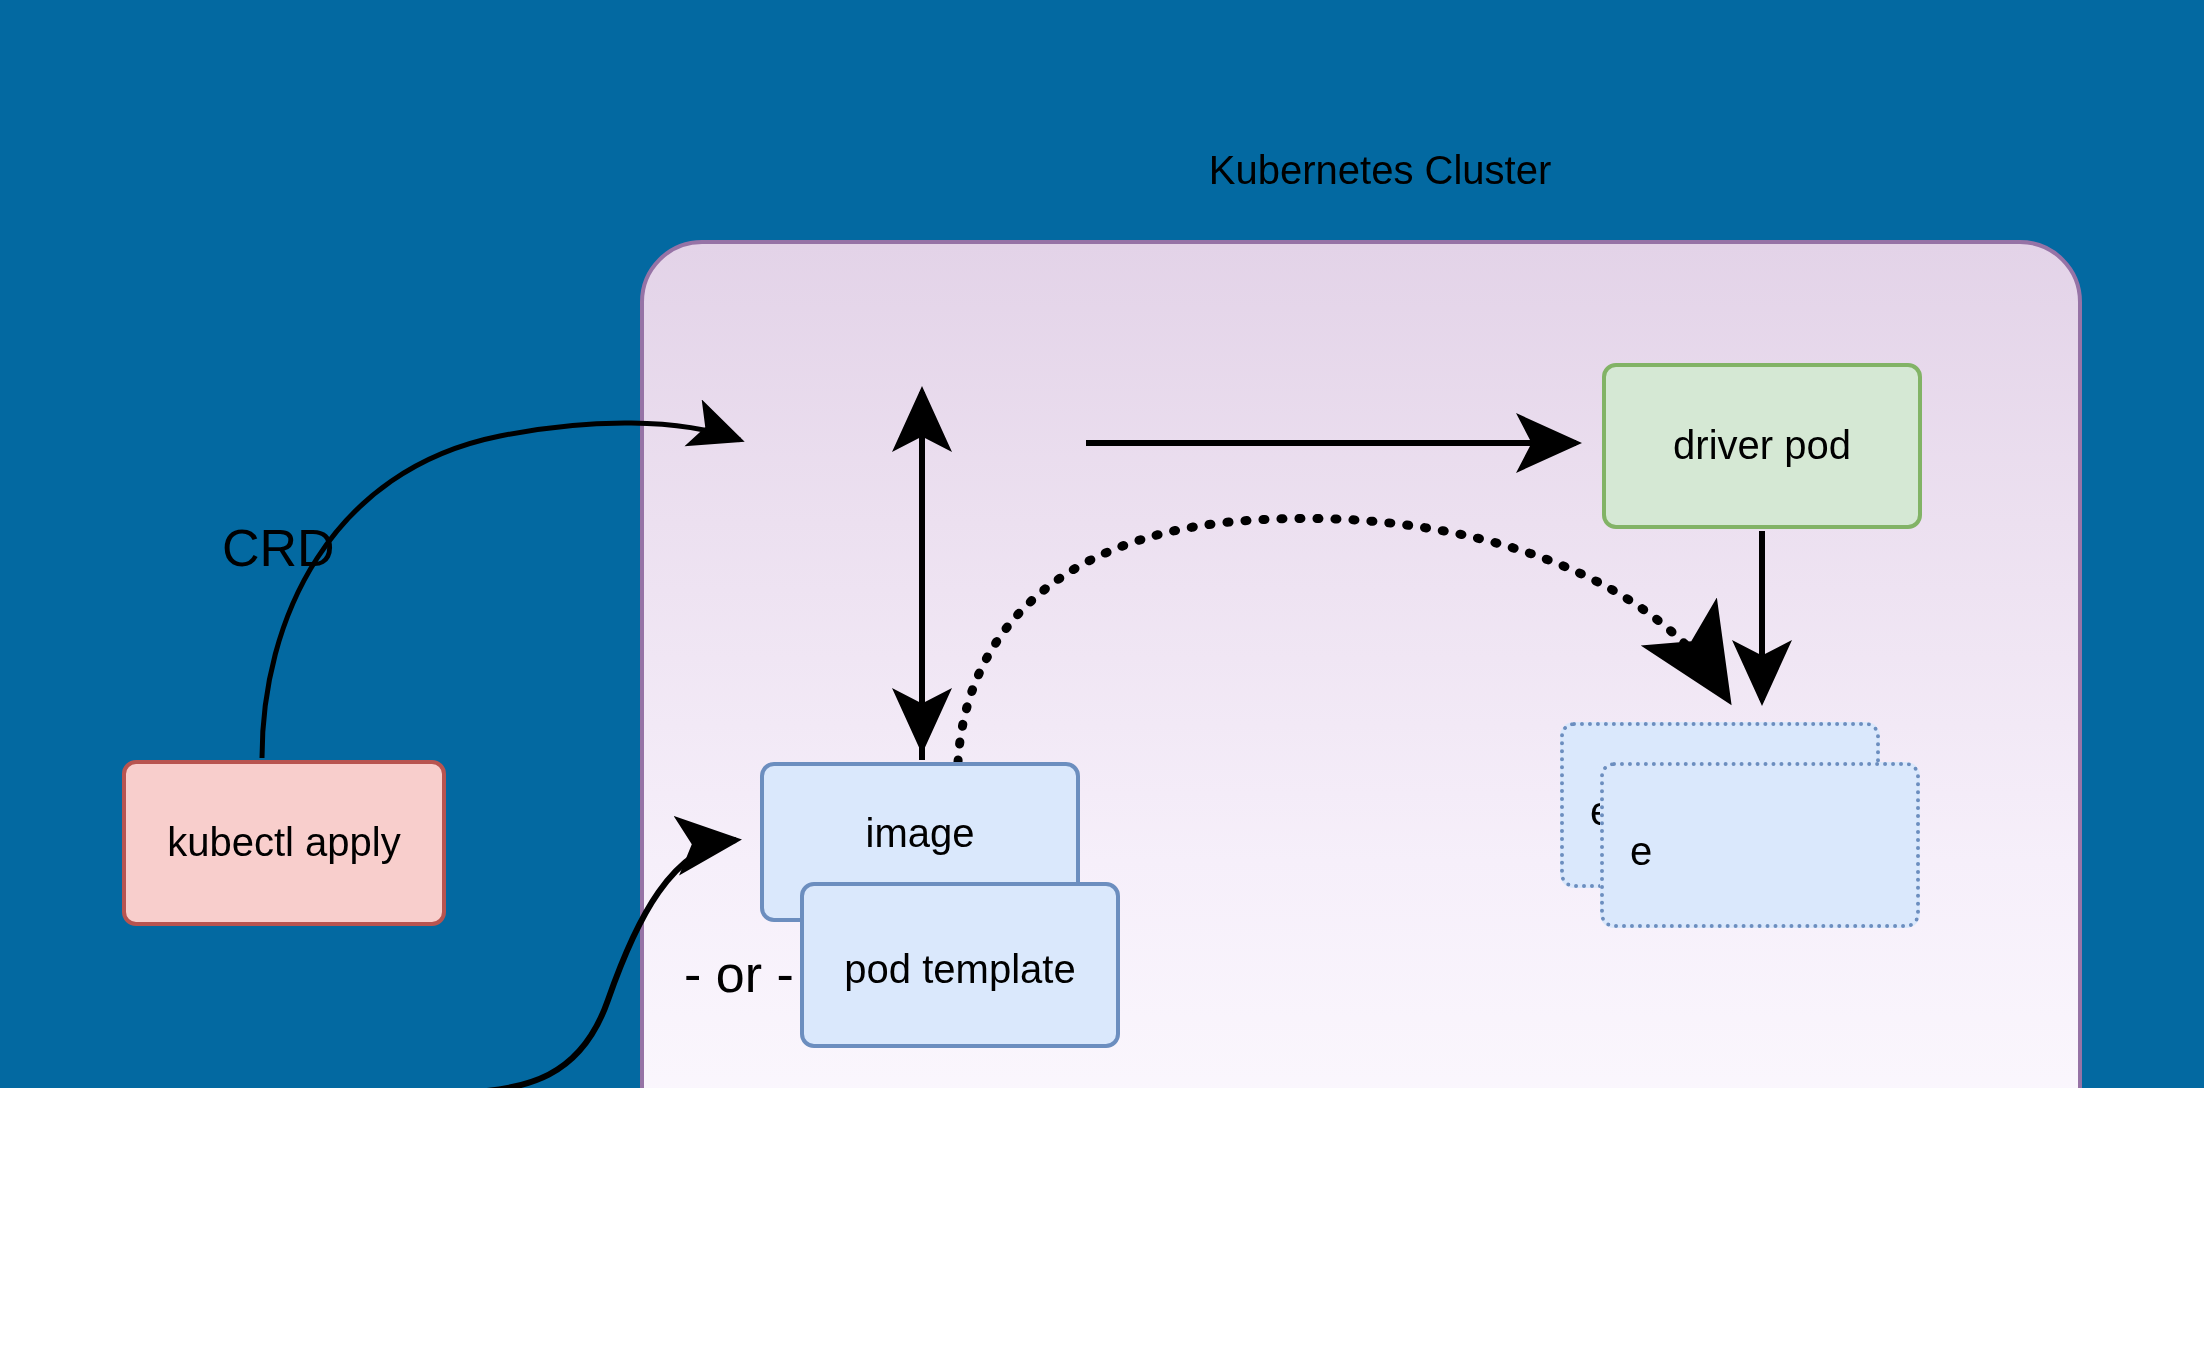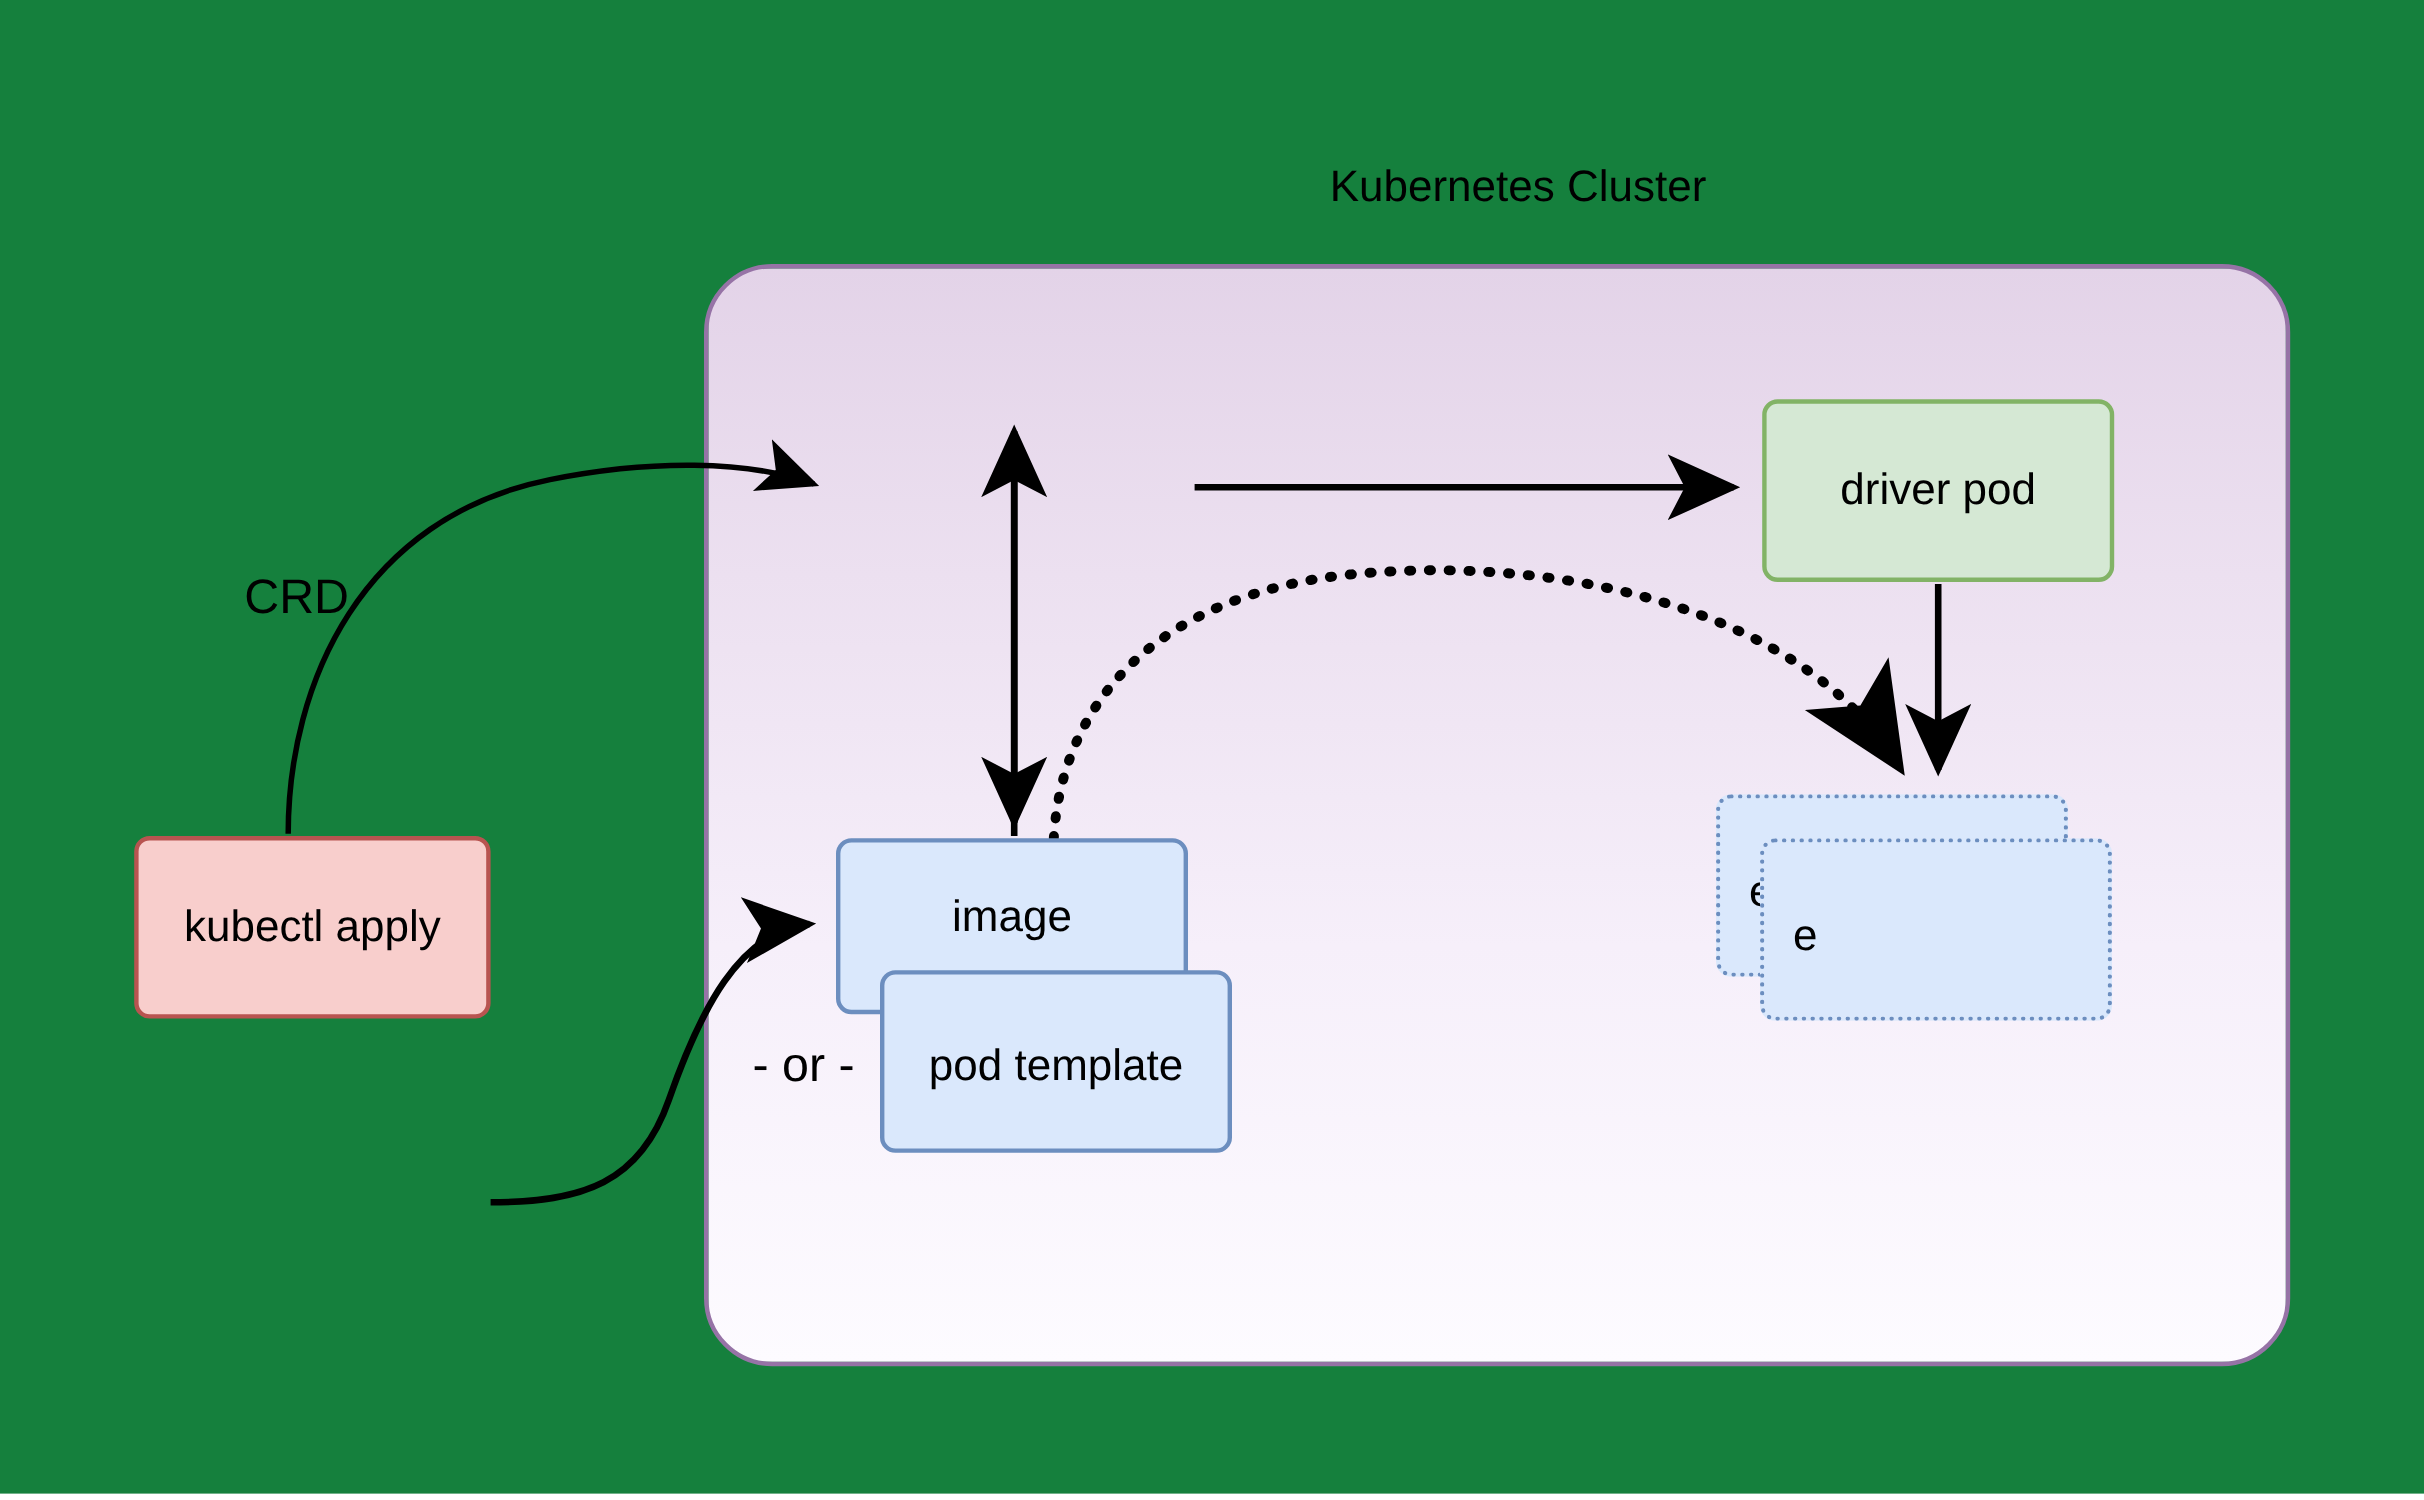--- a/index.html
+++ b/index.html
@@ -6,22 +6,22 @@
     margin: 0;
     padding: 0;
     background: #ffffff;
   }
   body {
     font-family: "Liberation Sans", sans-serif;
   }
   #canvas {
     position: relative;
     width: 2204px;
-    height: 1358px;
-    background: #15803d;
+    height: 1088px;
+    background: #0369a1;
     overflow: hidden;
   }
   #svg-layer {
     position: absolute;
     left: 0;
     top: 0;
     width: 2204px;
     height: 1364px;
   }
   .node {
@@ -84,21 +84,21 @@
   #node-kubectl-apply { left: 122px; top: 760px; width: 324px; height: 166px; }
   #node-image-artifact { left: 122px; top: 1013px; width: 324px; height: 168px; }
   #node-image { left: 760px; top: 762px; width: 320px; height: 160px; align-items: flex-start; padding-top: 44px; }
   #node-pod-template { left: 800px; top: 882px; width: 320px; height: 166px; align-items: flex-start; padding-top: 60px; }
   #node-executor-pod-back { left: 1560px; top: 722px; width: 320px; height: 166px; justify-content: flex-start; padding-left: 26px; align-items: flex-start; padding-top: 62px; }
   #node-executor-pod-mid { left: 1600px; top: 762px; width: 320px; height: 166px; justify-content: flex-start; padding-left: 26px; align-items: flex-start; padding-top: 62px; }
   #node-executor-pod-front { left: 1640px; top: 802px; width: 320px; height: 166px; }
   .edge-label {
     position: absolute;
     color: #000000;
-    font-size: 44px;
+    font-size: 52px;
     white-space: nowrap;
   }
   #label-crd { left: 222px; top: 518px; }
   #label-or { left: 684px; top: 944px; }
 </style>
 </head>
 <body>
 
 <div id="canvas">
 

